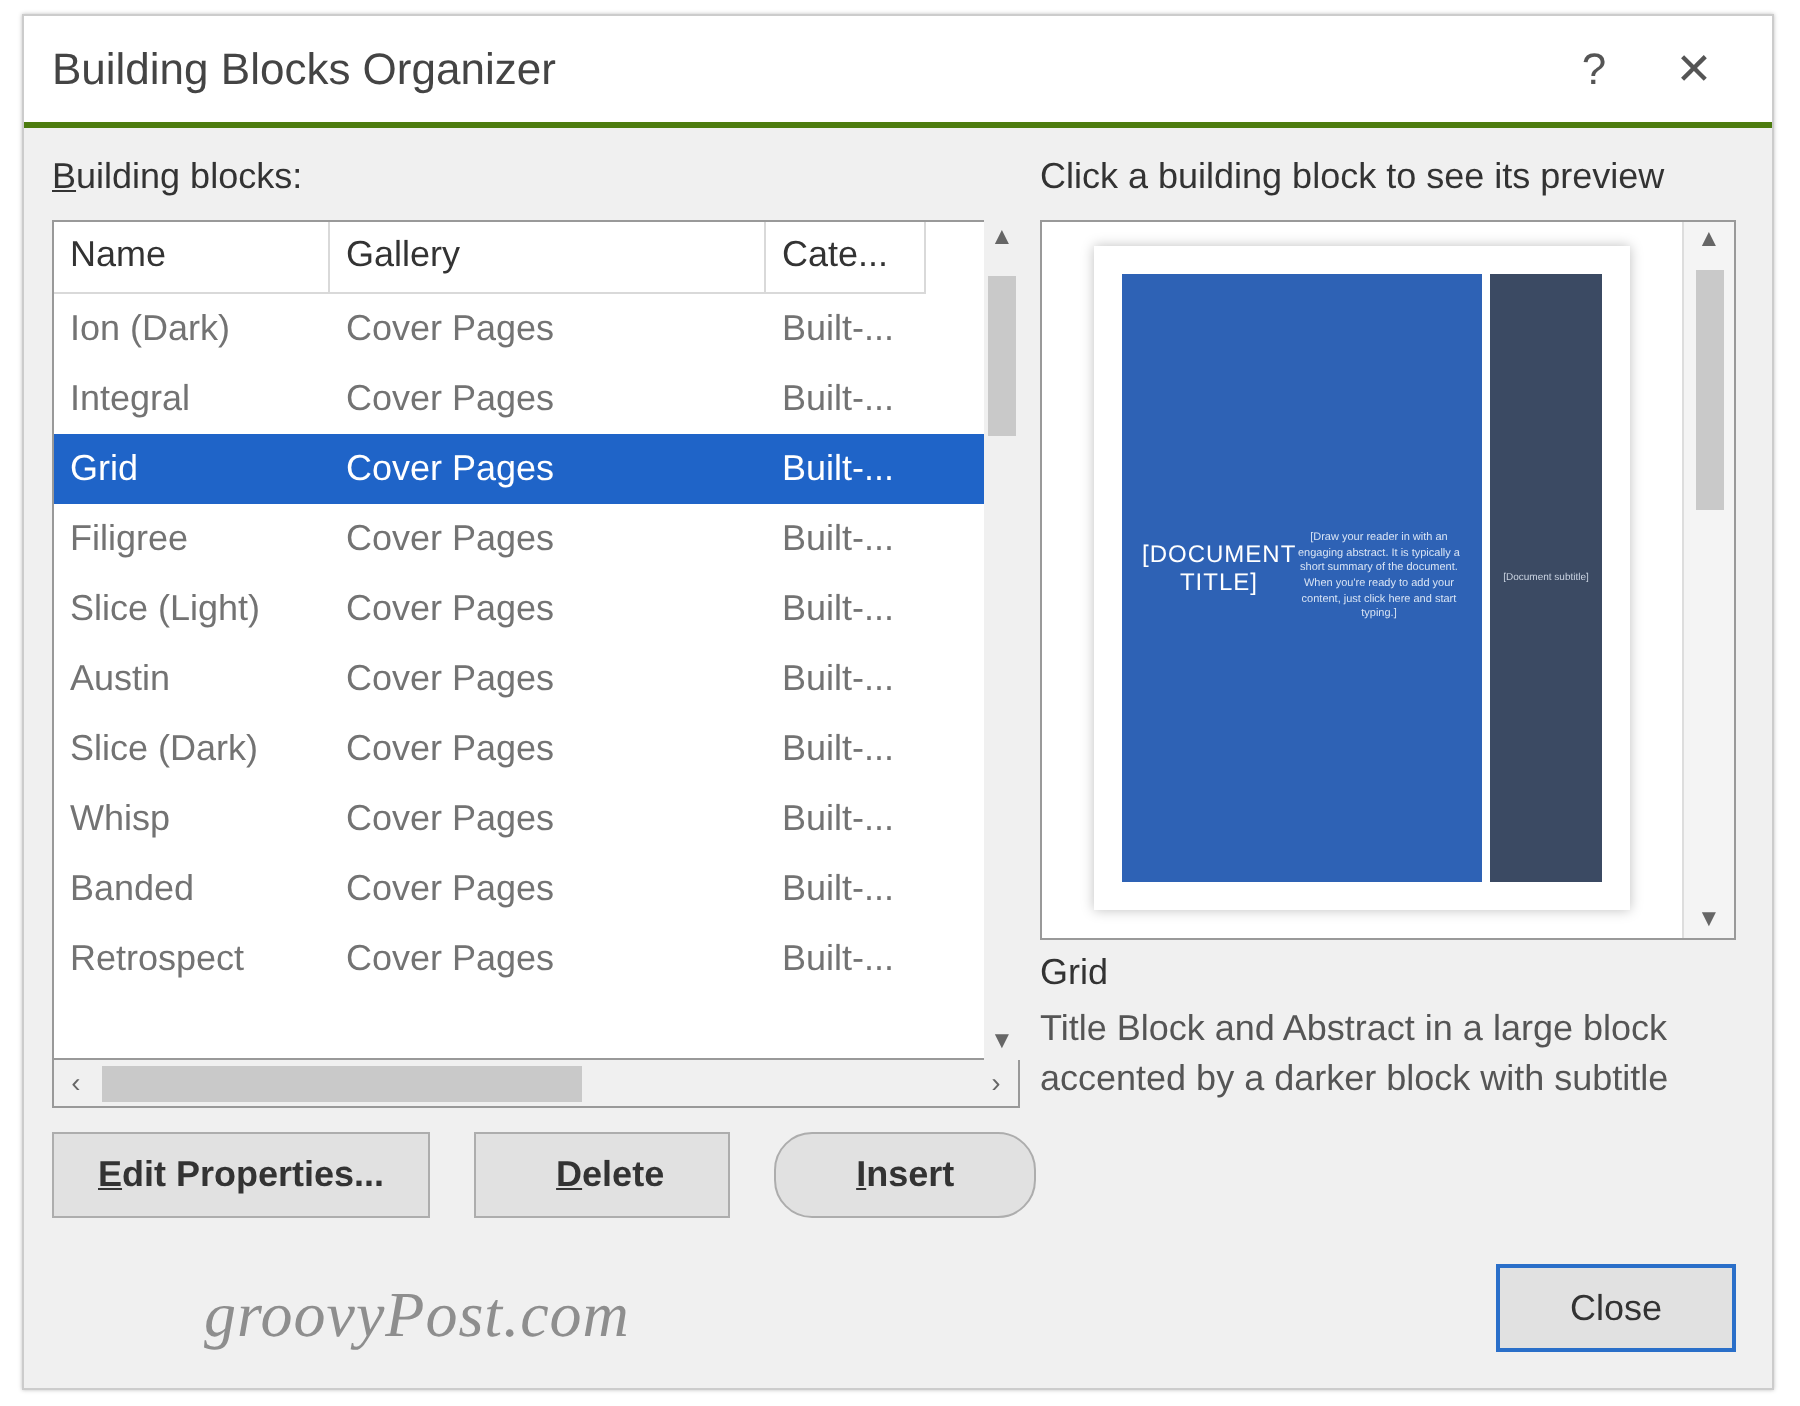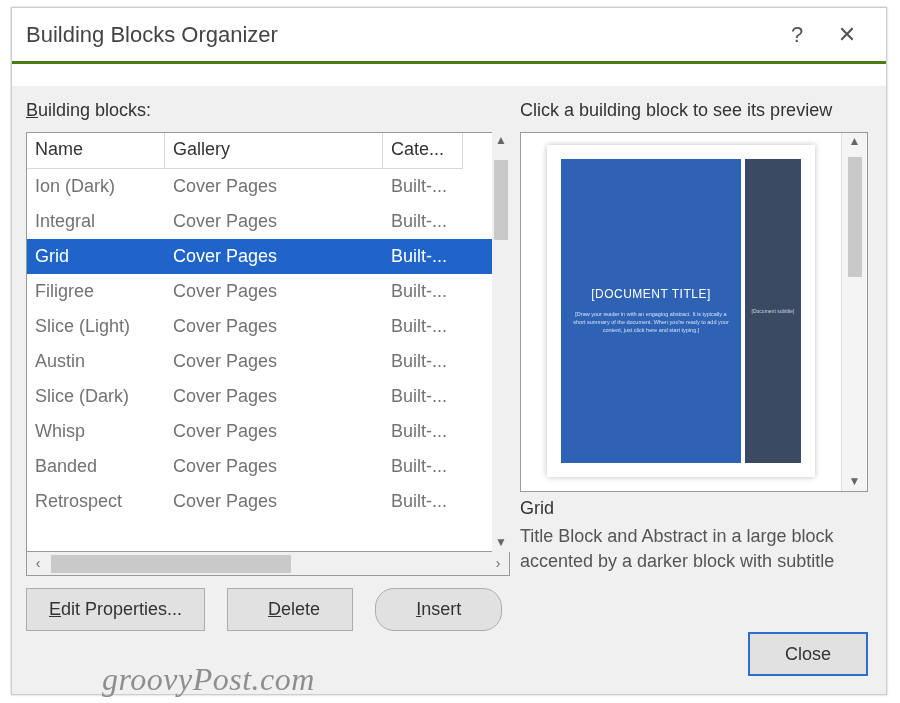--- a/index.html
+++ b/index.html
@@ -37,21 +37,20 @@
     width: 50px; height: 40px;
     display: flex; justify-content: center; align-items: center;
     color: #555; font-size: 22px;
     cursor: pointer;
   }
   .body {
     position: absolute;
     top: 56px; left: 0; right: 0; bottom: 0;
     padding: 14px 14px 14px 14px;
     background: #f0f0f0;
-    margin-top: 22px;
   }
   .left-label, .right-label {
     font-size: 18px;
     color: #333;
   }
   .left-label { position: absolute; left: 14px; top: 14px; }
   .right-label { position: absolute; left: 508px; top: 14px; }
 
   
   .listwrap {
@@ -147,20 +146,21 @@
     left: 14px; top: 502px;
     display: flex; gap: 22px;
   }
   .wbtn {
     background: #e1e1e1;
     border: 1px solid #adadad;
     padding: 10px 22px;
     font-size: 18px;
     color: #333;
     cursor: pointer;
+    font-weight: bold;
   }
 
   
   .preview {
     position: absolute;
     left: 508px; top: 46px;
     width: 348px; height: 360px;
     border: 1px solid #999;
     background: #fff;
     display: flex;
@@ -178,21 +178,21 @@
     box-shadow: 0 0 6px rgba(0,0,0,.25);
     background: #fff;
   }
   .preview .blue-main {
     position: absolute; left: 14px; top: 14px;
     width: 180px; height: 304px;
     background: #2e62b5;
     color: #fff;
     font-size: 10px;
     text-align: center;
-    display: flex; flex-direction: column;
+    display: flex; flex-direction: row;
     justify-content: center;
     align-items: center;
     padding: 10px;
   }
   .preview .blue-main .ttl { font-size: 12px; letter-spacing: .5px; margin-bottom: 10px; }
   .preview .blue-main .abs { font-size: 5.5px; color: #d7e3f4; line-height: 1.4; }
   .preview .dark-side {
     position: absolute; left: 198px; top: 14px;
     width: 56px; height: 304px;
     background: #3b4a63;

